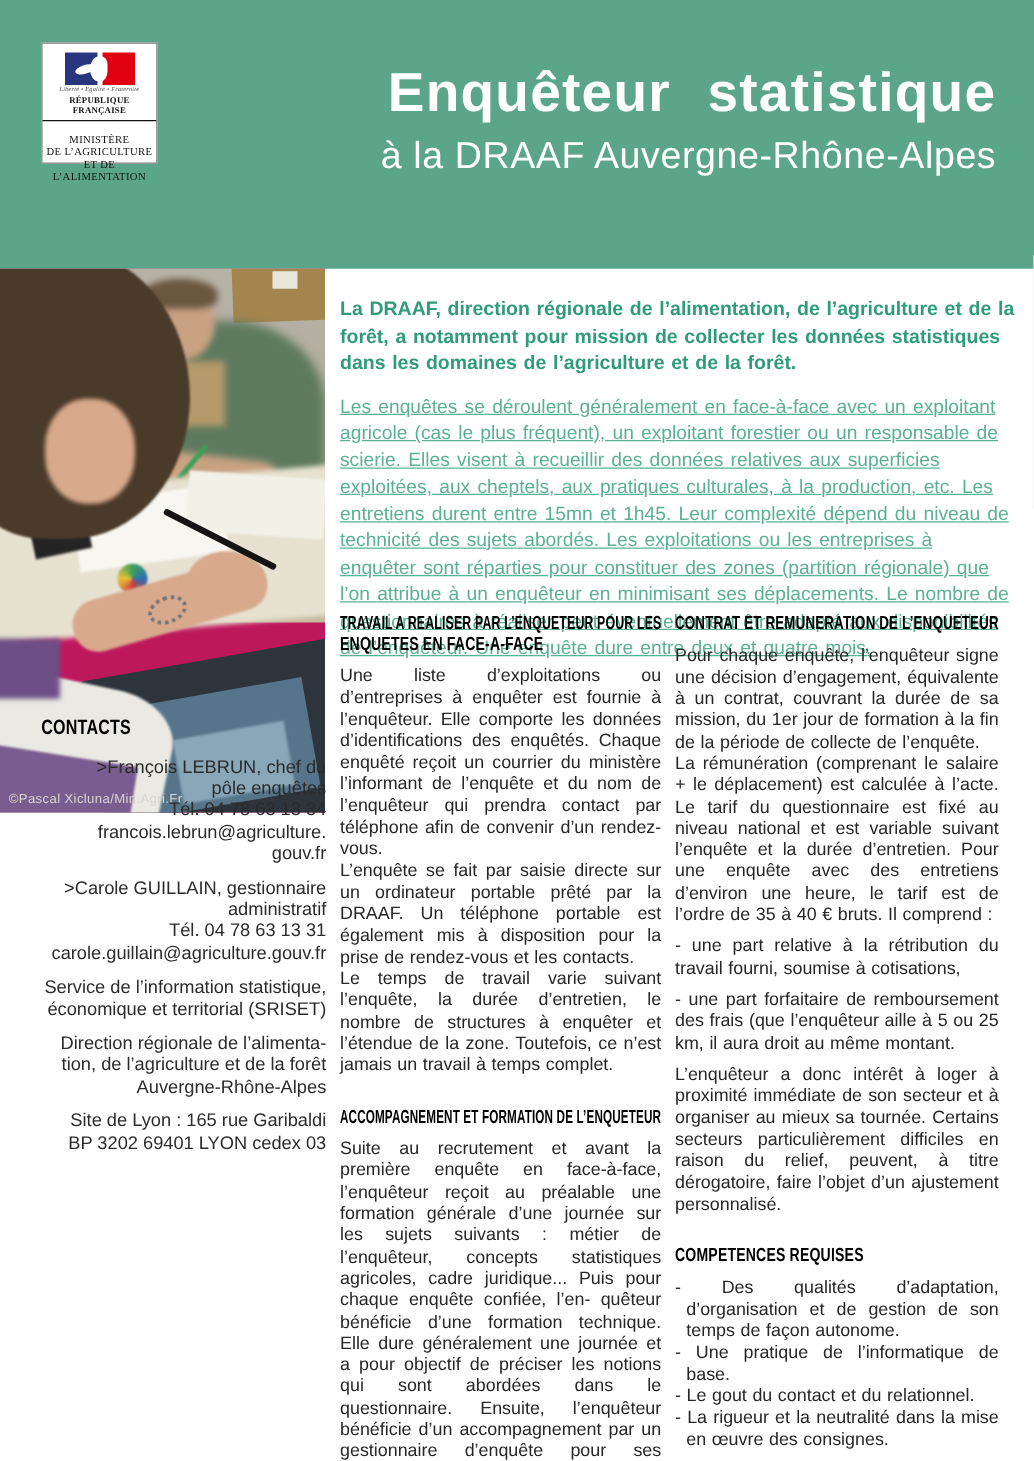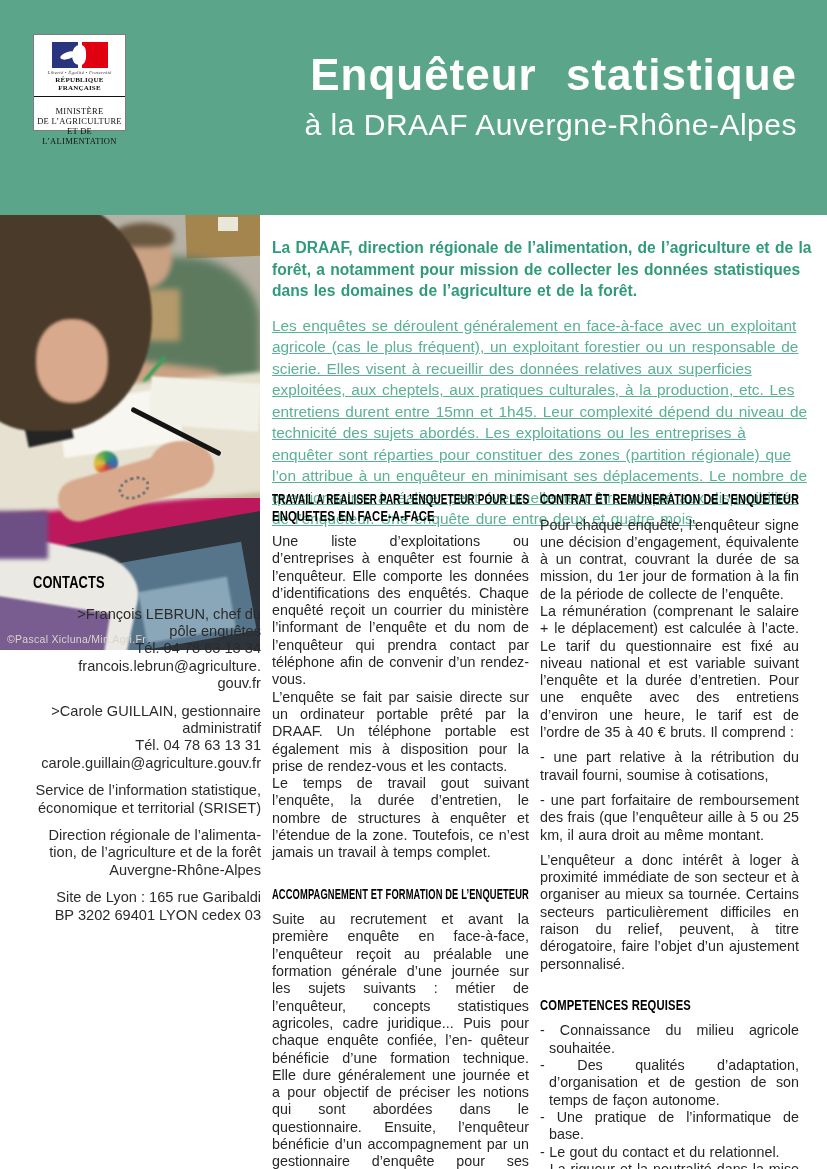--- a/index.html
+++ b/index.html
@@ -176,21 +176,21 @@
 BP 3202 69401 LYON cedex 03</p>
   </div>
 
   <div class="col col-mid">
     <div class="sec-heading">
       <span class="hline"><span class="fitline" style="transform: scaleX(0.64899);">TRAVAIL A REALISER PAR L’ENQUETEUR POUR LES</span></span>
       <span class="hline"><span class="fitline" style="transform: scaleX(0.74);">ENQUETES EN FACE-A-FACE</span></span>
     </div>
     <p class="para">Une liste d’exploitations ou d’entreprises à enquêter est fournie à l’enquêteur. Elle comporte les données d’identifications des enquêtés. Chaque enquêté reçoit un courrier du ministère l’informant de l’enquête et du nom de l’enquêteur qui prendra contact par téléphone afin de convenir d’un rendez-vous.</p>
     <p class="para">L’enquête se fait par saisie directe sur un ordinateur portable prêté par la DRAAF. Un téléphone portable est également mis à disposition pour la prise de rendez-vous et les contacts.</p>
-    <p class="para">Le temps de travail gout suivant l’enquête, la durée d’entretien, le nombre de structures à enquêter et l’étendue de la zone. Toutefois, ce n’est jamais un travail à temps complet.</p>
+    <p class="para">Le temps de travail varie suivant l’enquête, la durée d’entretien, le nombre de structures à enquêter et l’étendue de la zone. Toutefois, ce n’est jamais un travail à temps complet.</p>
 
     <div class="section2">
       <div class="sec-heading">
         <span class="hline"><span class="fitline" style="transform: scaleX(0.614833);">ACCOMPAGNEMENT ET FORMATION DE L’ENQUETEUR</span></span>
       </div>
       <p class="para">Suite au recrutement et avant la première enquête en face-à-face, l’enquêteur reçoit au préalable une formation générale d’une journée sur les sujets suivants : métier de l’enquêteur, concepts statistiques agricoles, cadre juridique... Puis pour chaque enquête confiée, l’en- quêteur bénéficie d’une formation technique. Elle dure généralement une journée et a pour objectif de préciser les notions qui sont abordées dans le questionnaire. Ensuite, l’enquêteur bénéficie d’un accompagnement par un gestionnaire d’enquête pour ses premiers rendez-vous. Le pôle enquêtes de la DRAAF est également à sa disposition pour répondre à toutes ses questions et l’aider dans les difficultés qu’il peut rencontrer tout au long de la collecte.</p>
     </div>
   </div>
 
   <div class="col col-right">
@@ -200,21 +200,20 @@
     <p class="para">Pour chaque enquête, l’enquêteur signe une décision d’engagement, équivalente à un contrat, couvrant la durée de sa mission, du 1er jour de formation à la fin de la période de collecte de l’enquête.</p>
     <p class="para">La rémunération (comprenant le salaire + le déplacement) est calculée à l’acte. Le tarif du questionnaire est fixé au niveau national et est variable suivant l’enquête et la durée d’entretien. Pour une enquête avec des entretiens d’environ une heure, le tarif est de l’ordre de 35 à 40 € bruts. Il comprend :</p>
     <p class="para gap">- une part relative à la rétribution du travail fourni, soumise à cotisations,</p>
     <p class="para gap">- une part forfaitaire de remboursement des frais (que l’enquêteur aille à 5 ou 25 km, il aura droit au même montant.</p>
     <p class="para gap">L’enquêteur a donc intérêt à loger à proximité immédiate de son secteur et à organiser au mieux sa tournée. Certains secteurs particulièrement difficiles en raison du relief, peuvent, à titre dérogatoire, faire l’objet d’un ajustement personnalisé.</p>
 
     <div class="section2">
       <div class="sec-heading">
         <span class="hline"><span class="fitline" style="transform: scaleX(0.74);">COMPETENCES REQUISES</span></span>
       </div>
-      <p class="para bullet">- Connaissance du milieu agricole souhaitée.</p>
       <p class="para bullet">- Des qualités d’adaptation, d’organisation et de gestion de son temps de façon autonome.</p>
       <p class="para bullet">- Une pratique de l’informatique de base.</p>
       <p class="para bullet">- Le gout du contact et du relationnel.</p>
       <p class="para bullet">- La rigueur et la neutralité dans la mise en œuvre des consignes.</p>
 
     </div>
   </div>
 
 </div>
 

